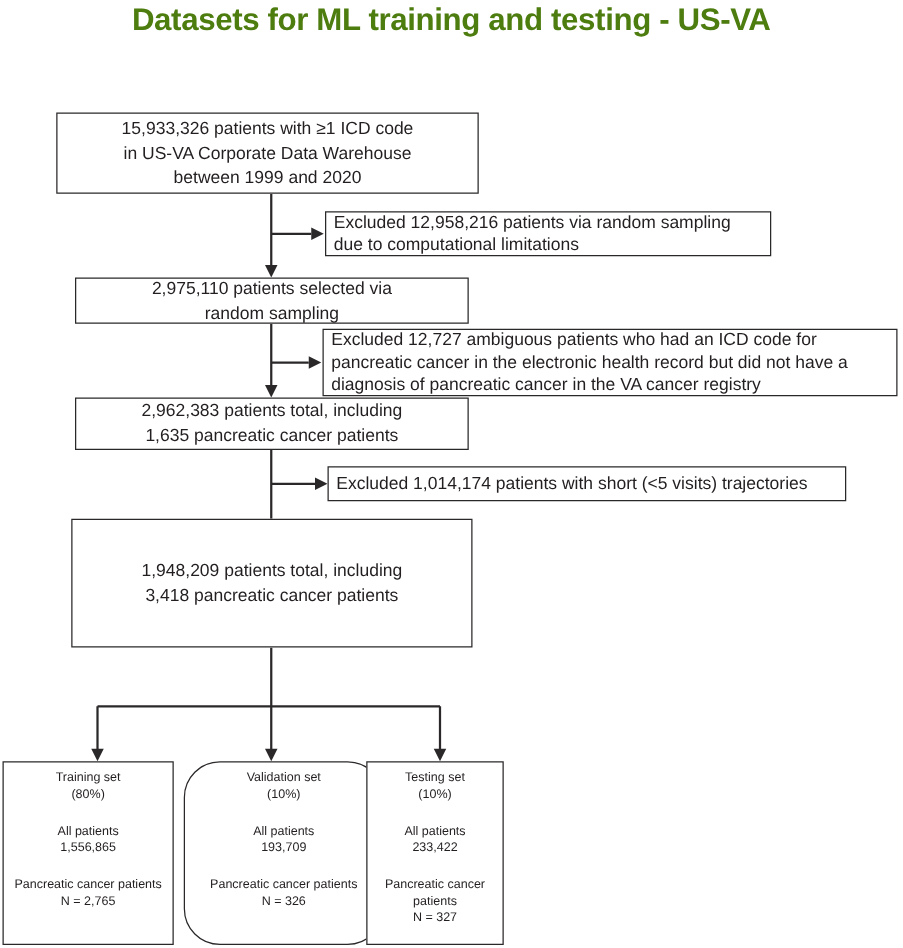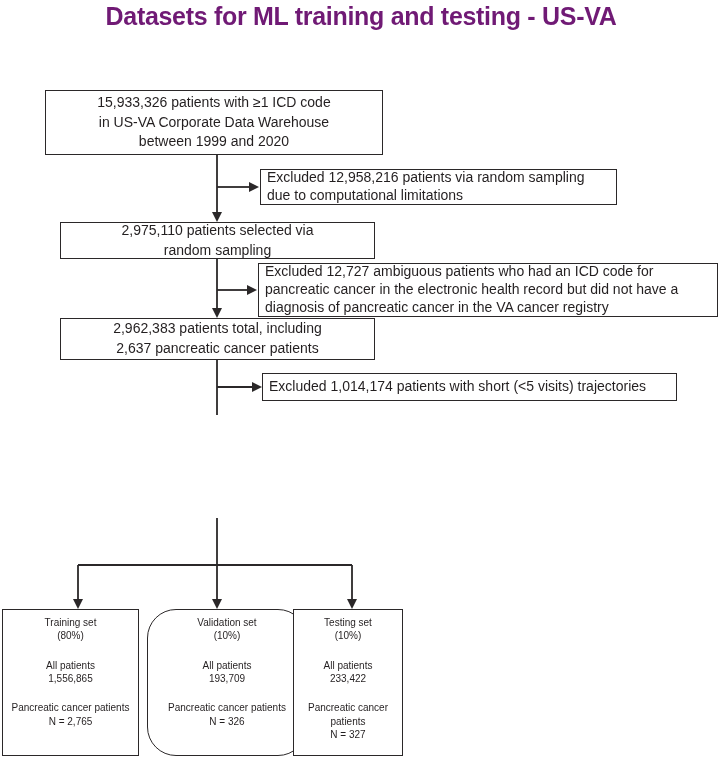--- a/index.html
+++ b/index.html
@@ -12,21 +12,21 @@
     overflow:hidden;
   }
   .title{
     position:absolute;
     left:0;top:0;width:722px;
     margin:0;padding-top:2px;
     text-align:center;
     font-size:25px;
     font-weight:600;
     letter-spacing:-0.3px;
-    color:#701a75;
+    color:#4d7c0f;
   }
   .connectors{
     position:absolute;left:0;top:0;z-index:0;
   }
   .connectors path{stroke:#2b2829;stroke-width:1.8;fill:none;}
   .connectors polygon{fill:#2b2829;stroke:none;}
   .box{
     position:absolute;
     box-sizing:border-box;
     border:1.7px solid #2b2829;
@@ -115,27 +115,31 @@
   </div>
 
   <div class="box excl" style="left:258px;top:263px;width:460px;height:54px;">
     <span>Excluded 12,727 ambiguous patients who had an ICD code for
 pancreatic cancer in the electronic health record but did not have a
 diagnosis of pancreatic cancer in the VA cancer registry</span>
   </div>
 
   <div class="box centered" style="left:60px;top:318px;width:315px;height:42px;">
     <span>2,962,383 patients total, including
-2,637 pancreatic cancer patients</span>
+1,635 pancreatic cancer patients</span>
   </div>
 
   <div class="box excl" style="left:262px;top:373px;width:415px;height:28px;">
     <span>Excluded 1,014,174 patients with short (&lt;5 visits) trajectories</span>
   </div>
 
+  <div class="box centered" style="left:57px;top:415px;width:321px;height:103px;">
+    <span>1,948,209 patients total, including
+3,418 pancreatic cancer patients</span>
+  </div>
 
   <div class="split" style="left:2px;width:137px;">
     <div>Training set</div>
     <div>(80%)</div>
     <div class="seg-all">All patients</div>
     <div>1,556,865</div>
     <div class="seg-pc pc-label">Pancreatic cancer patients</div>
     <div>N = 2,765</div>
   </div>
 

